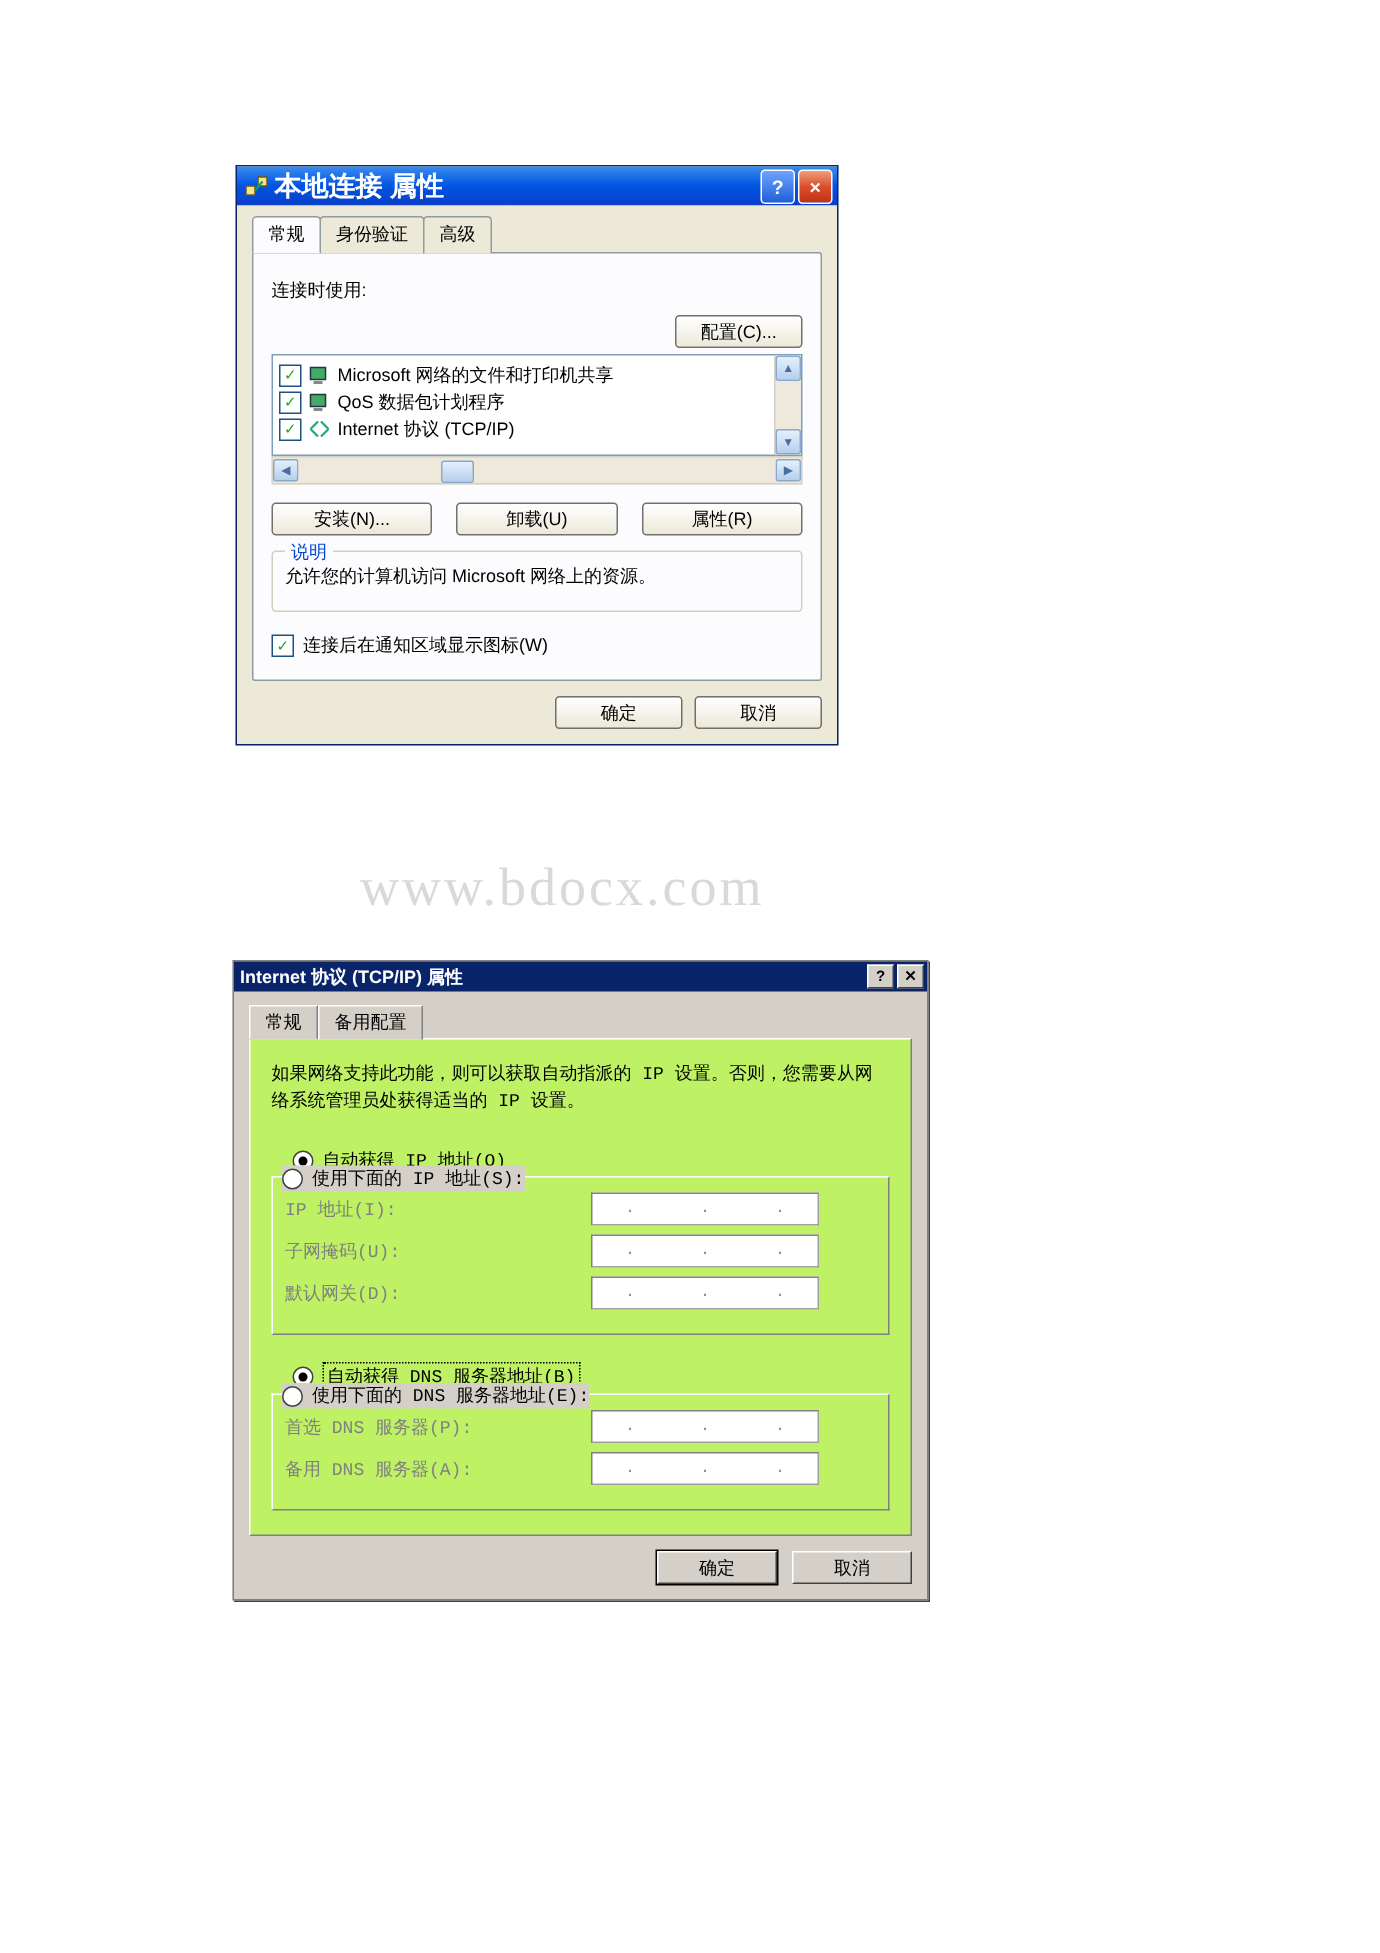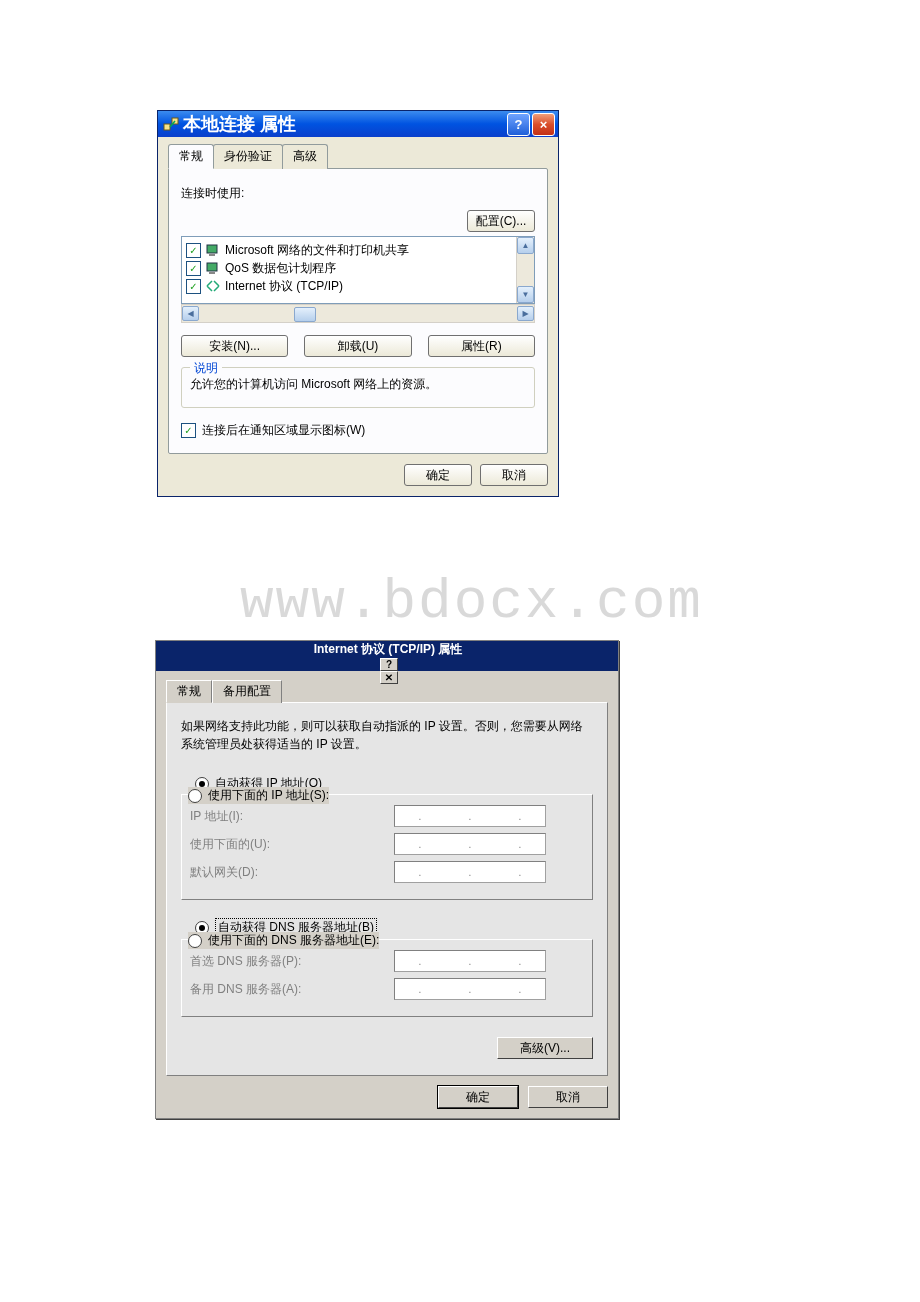--- a/index.html
+++ b/index.html
@@ -9,23 +9,23 @@
     font-size: 12px;
     background: #fff;
     width: 920px;
     height: 1302px;
     position: relative;
   }
   .watermark {
     position: absolute;
     top: 570px;
     left: 240px;
-    font-size: 56px;
+    font-size: 36px;
     color: rgba(180,180,180,0.5);
-    font-family: Liberation Mono, monospace;
+    font-family: Liberation Serif, serif;
     letter-spacing: 2px;
     z-index: 1;
     pointer-events: none;
   }
 
   
   .dlg1 {
     position: absolute;
     left: 157px;
     top: 110px;
@@ -107,21 +107,21 @@
     display: flex;
     align-items: center;
     gap: 6px;
     height: 20px;
   }
   .right-row { display: flex; justify-content: flex-end; margin-top: 8px; gap: 6px; }
   .std-btn {
     border: 1px solid #707070;
     background: linear-gradient(#fff,#ECE9D8);
     padding: 2px 0;
-    width: 68px;
+    width: 85px;
     height: 22px;
     font-size: 12px;
     font-family: inherit;
     border-radius: 3px;
     cursor: pointer;
     display: inline-flex;
     align-items: center;
     justify-content: center;
   }
   .listbox {
@@ -227,24 +227,23 @@
     border: 1px solid #808080;
     box-shadow: 1px 1px 0 #404040;
     z-index: 2;
   }
   .titlebar2 {
     height: 20px;
     background: #0A246A;
     color: #fff;
     display: flex;
     align-items: center;
-    padding: 0 2px 10px 4px;
+    padding: 0 2px 0 4px;
     font-weight: bold;
     font-size: 12px;
-    flex-direction: column;
   }
   .titlebar2 .title-text { flex: 1; }
   .win2k-btn {
     width: 16px; height: 14px;
     background: #D4D0C8;
     border: 1px solid #fff;
     border-right-color: #404040;
     border-bottom-color: #404040;
     margin-left: 2px;
     display: flex; align-items: center; justify-content: center;
@@ -272,21 +271,22 @@
   .tab2.active {
     border-bottom: 1px solid #D4D0C8;
     position: relative;
     z-index: 3;
   }
   .tabpanel2 {
     border: 1px solid #fff;
     border-right-color: #808080;
     border-bottom-color: #808080;
     padding: 14px 14px 16px 14px;
-    background: #e5e5e5;
+    background: #bef264;
+    font-family: Liberation Mono, monospace;
   }
   .desc-text { line-height: 1.5; margin-bottom: 20px; }
 
   .radio-row {
     display: flex;
     align-items: center;
     gap: 6px;
     padding: 2px 6px;
     margin: 2px 0;
   }
@@ -491,21 +491,21 @@
         </div>
         <div class="field-row">
           <span class="field-label">IP 地址(I):</span>
           <span class="ip-input">
               <span>.</span>
               <span>.</span>
               <span>.</span>
             </span>
         </div>
         <div class="field-row">
-          <span class="field-label">使用下面的(U):</span>
+          <span class="field-label">子网掩码(U):</span>
           <span class="ip-input">
               <span>.</span>
               <span>.</span>
               <span>.</span>
             </span>
         </div>
         <div class="field-row">
           <span class="field-label">默认网关(D):</span>
           <span class="ip-input">
               <span>.</span>
@@ -538,23 +538,20 @@
         <div class="field-row">
           <span class="field-label">备用 DNS 服务器(A):</span>
           <span class="ip-input">
               <span>.</span>
               <span>.</span>
               <span>.</span>
             </span>
         </div>
       </div>
 
-      <div class="adv-row">
-        <button class="btn2" style="width:96px">高级(V)...</button>
-      </div>
     </div>
 
     <div class="dlg2-footer">
       <button class="btn2 default">确定</button>
       <button class="btn2">取消</button>
     </div>
   </div>
 </div>
 
 </body></html>

